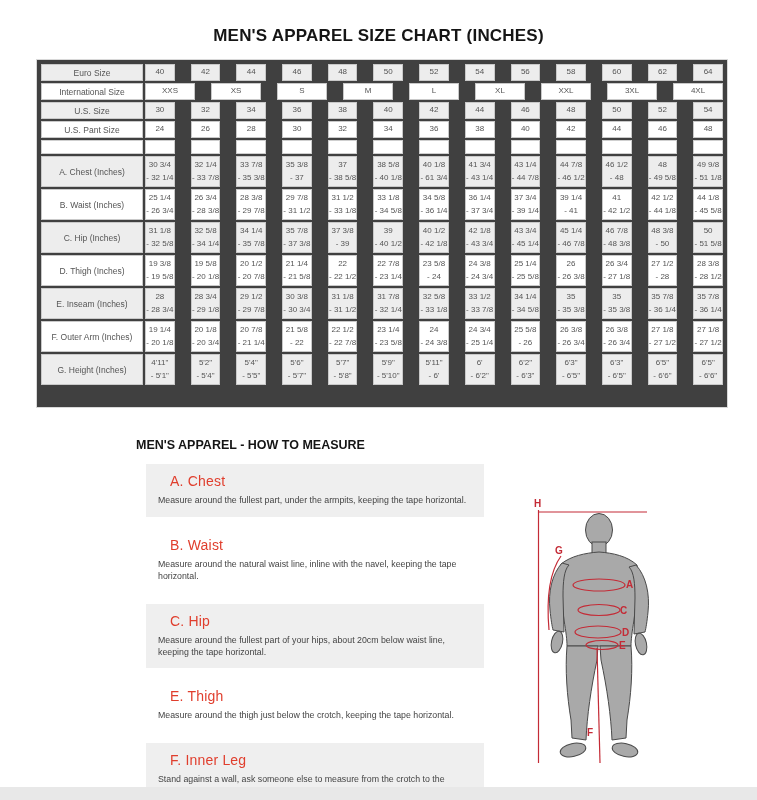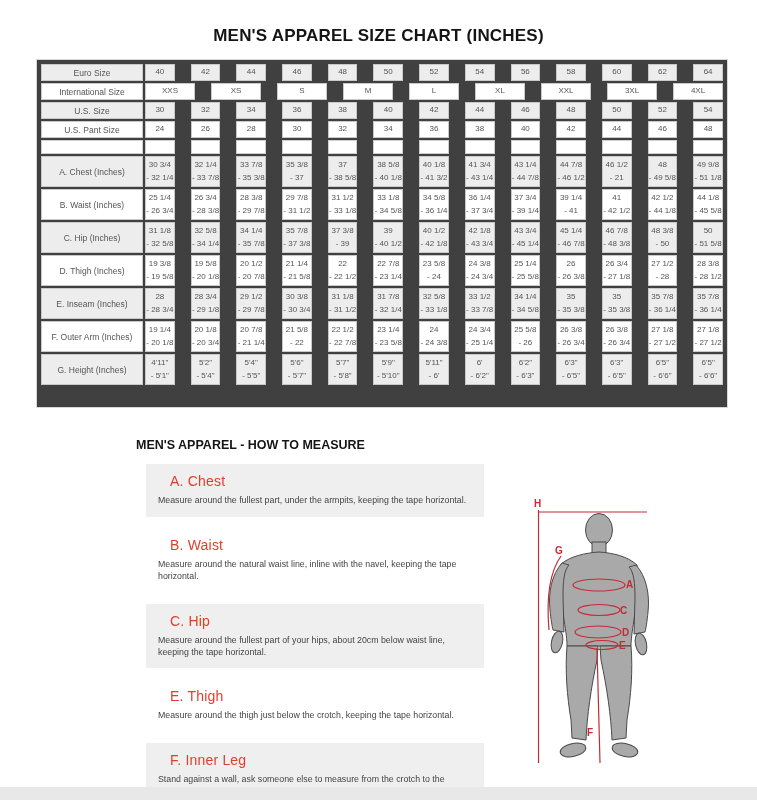--- a/index.html
+++ b/index.html
@@ -258,37 +258,37 @@
         <div class="t-cell">
           <div>37</div>
           <div>- 38 5/8</div>
         </div>
         <div class="t-cell">
           <div>38 5/8</div>
           <div>- 40 1/8</div>
         </div>
         <div class="t-cell">
           <div>40 1/8</div>
-          <div>- 41 3/2</div>
+          <div>- 61 3/4</div>
         </div>
         <div class="t-cell">
           <div>41 3/4</div>
           <div>- 43 1/4</div>
         </div>
         <div class="t-cell">
           <div>43 1/4</div>
           <div>- 44 7/8</div>
         </div>
         <div class="t-cell">
           <div>44 7/8</div>
           <div>- 46 1/2</div>
         </div>
         <div class="t-cell">
           <div>46 1/2</div>
-          <div>- 21</div>
+          <div>- 48</div>
         </div>
         <div class="t-cell">
           <div>48</div>
           <div>- 49 5/8</div>
         </div>
         <div class="t-cell">
           <div>49 9/8</div>
           <div>- 51 1/8</div>
         </div>
       </div>

